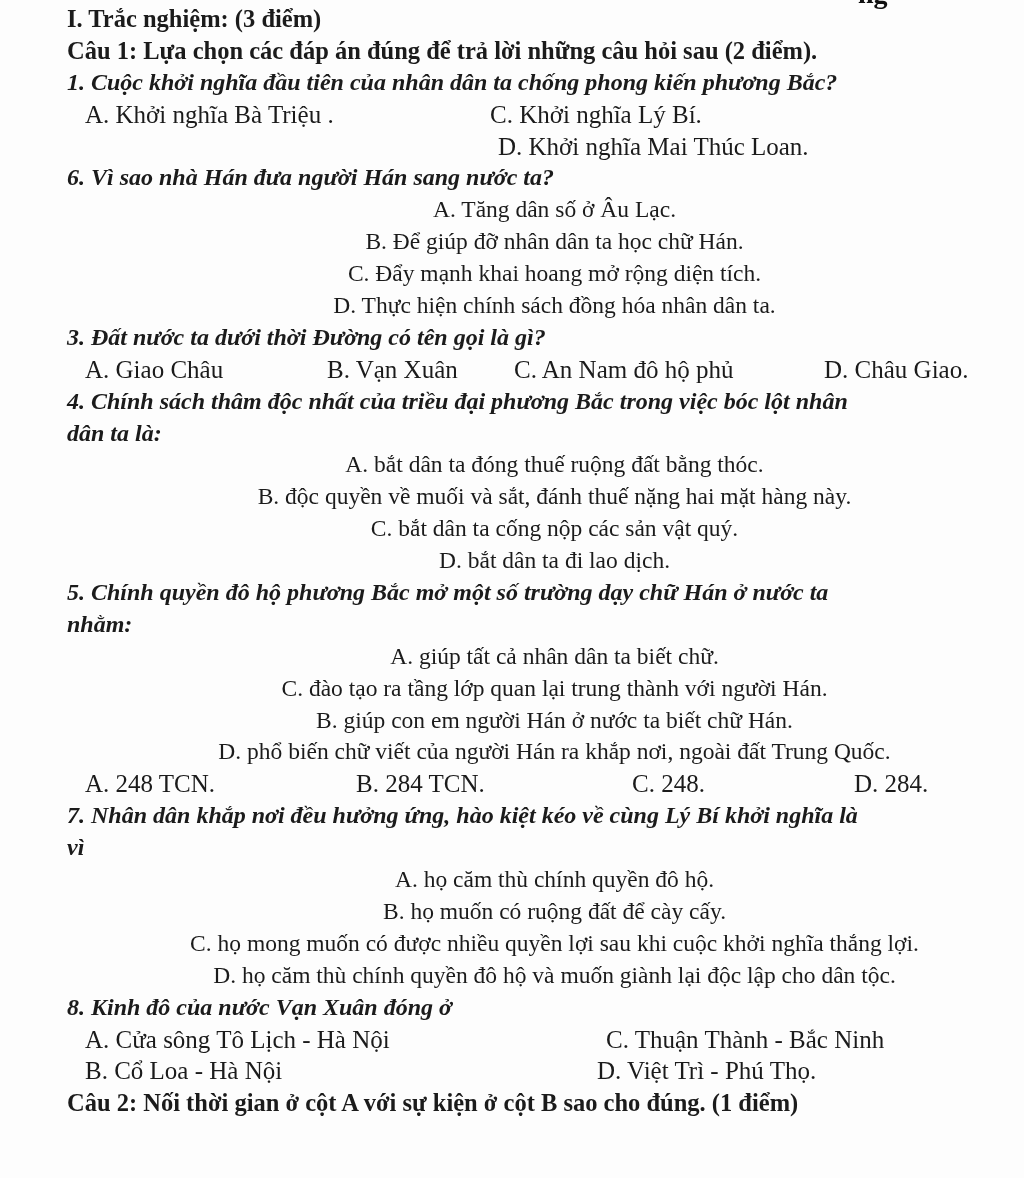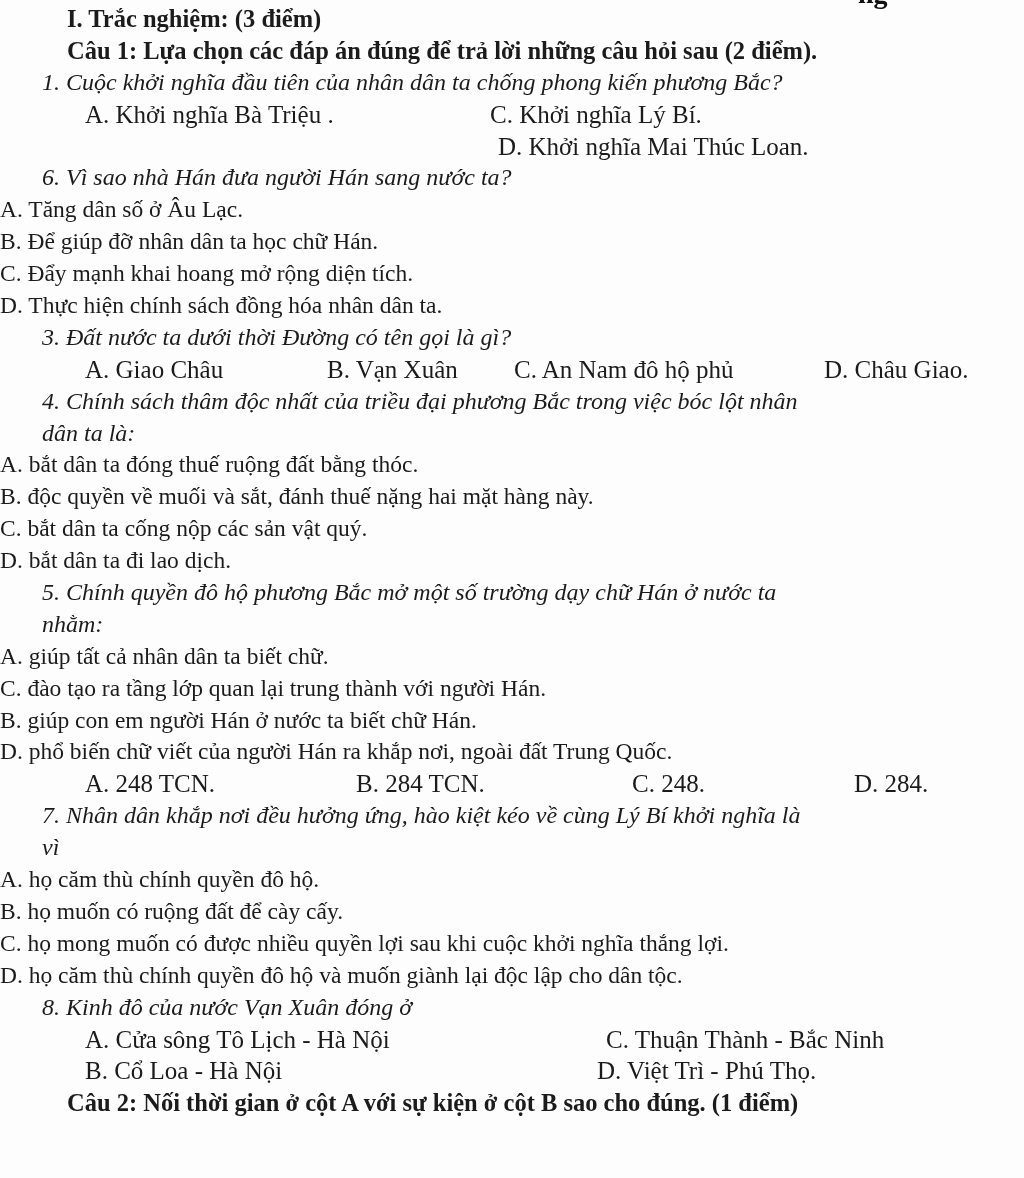--- a/index.html
+++ b/index.html
@@ -9,22 +9,22 @@
     background:#fdfdfd;
     overflow:hidden;
     box-sizing:border-box;
     padding-top:3px;
     font-family:"Liberation Serif", serif;
     color:#1b1b1b;
     filter:blur(0.4px);
   }
   .ln{position:relative;height:31.9px;line-height:31.9px;white-space:nowrap;}
   .h{font-weight:700;font-size:24.5px;padding-left:67px;}
-  .st{font-weight:400;font-style:italic;font-size:24px;padding-left:42px;}
-  .op{font-size:23.5px;}
+  .st{font-weight:700;font-style:italic;font-size:24px;padding-left:67px;}
+  .op{font-size:23.5px;padding-left:85px;text-align:center;}
   .ab{position:absolute;top:0;font-size:25px;}
   .cutoff{position:absolute;top:0;left:858px;width:54px;height:9px;overflow:hidden;}
   .cutoff span{position:absolute;top:-22px;left:0;font-size:28px;font-weight:700;font-family:"Liberation Serif",serif;color:#111;}
 </style>
 </head>
 <body>
 
 <div class="page">
 
   <div class="cutoff">

